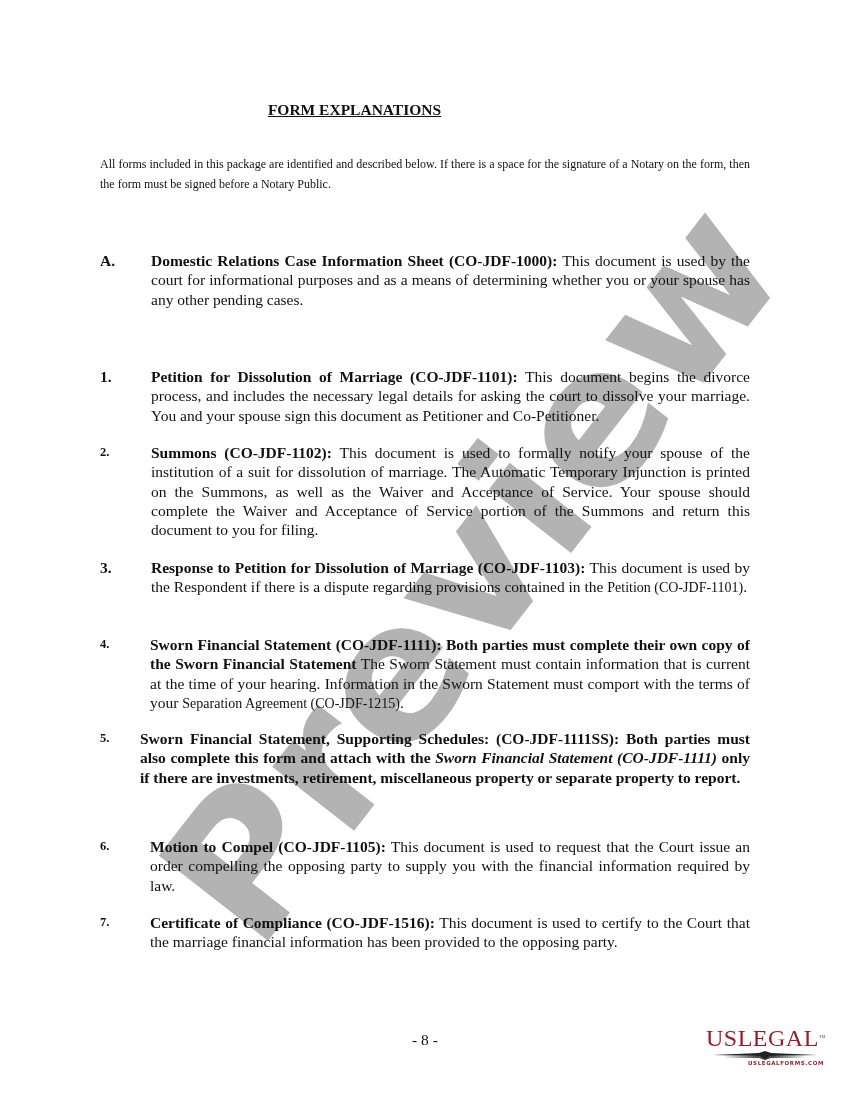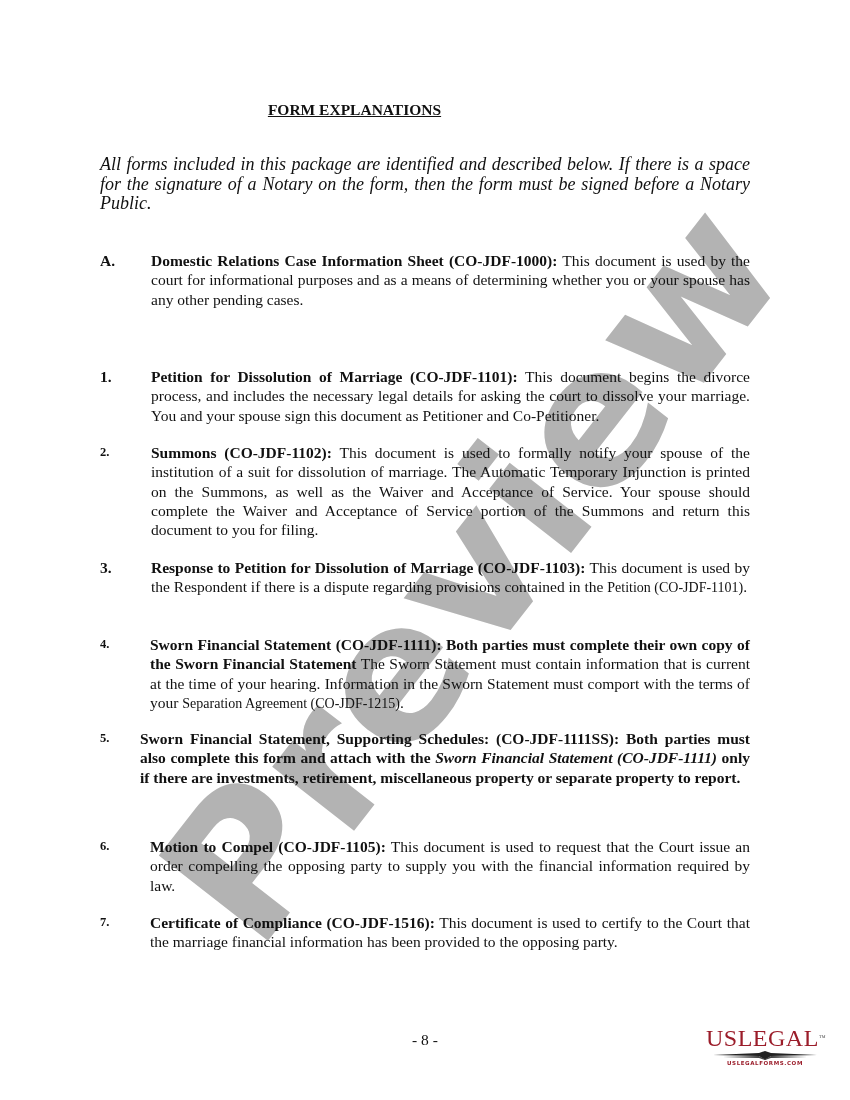--- a/index.html
+++ b/index.html
@@ -9,34 +9,34 @@
 
     .watermark { position: absolute; left: 60px; top: 520px; width: 760px; text-align: center;
                  font-family: "DejaVu Sans", "Liberation Sans", sans-serif; font-weight: bold;
                  font-size: 190px; color: #b3b3b3; transform: rotate(-52deg);
                  transform-origin: center center; letter-spacing: 2px; z-index: 0;
                  line-height: 1; pointer-events: none; }
 
     .content { position: relative; z-index: 1; }
     .title { position: absolute; left: 0; top: 101px; width: 709px; text-align: center;
              font-weight: bold; text-decoration: underline; font-size: 15.5px; }
-    .intro { position: absolute; left: 100px; top: 155px; width: 650px; font-size: 18px;
-             line-height: 19.5px; text-align: justify; font-style: italic; }
+    .intro { position: absolute; left: 100px; top: 155px; width: 650px; font-size: 12px;
+             line-height: 19.5px; text-align: justify; }
 
     .item { position: absolute; left: 100px; width: 650px; font-size: 15.5px; line-height: 19.3px; }
     .item .num { position: absolute; left: 0; top: 0; font-weight: bold; }
     .item .num.small { font-size: 12.5px; }
     .item .body { margin-left: 51px; text-align: justify; }
     .item .body b { font-weight: bold; }
     .item .body i { font-style: italic; }
     .item .body .ital-small { font-size: 14px; }
 
     .footer-page { position: absolute; left: 0; top: 1031px; width: 850px; text-align: center;
                    font-size: 15.5px; }
-    .logo { position: absolute; left: 706px; top: 1026px; width: 118px; height: 44px; text-align: center; }
+    .logo { position: absolute; left: 706px; top: 1026px; width: 118px; height: 44px; text-align: right; }
     .logo .brand { font-family: "Liberation Serif", serif; font-size: 24px; color: #9b1d2a;
                    letter-spacing: 0.5px; line-height: 24px; }
     .logo .brand .tm { font-size: 7px; vertical-align: top; color: #555; }
     .logo .eagle { display: block; margin: 1px auto 0 auto; }
     .logo .url { font-family: "DejaVu Sans", sans-serif; font-size: 5.5px; color: #9b1d2a;
                  letter-spacing: 0.6px; font-weight: bold; }
   </style>
 </head>
 <body>
 

